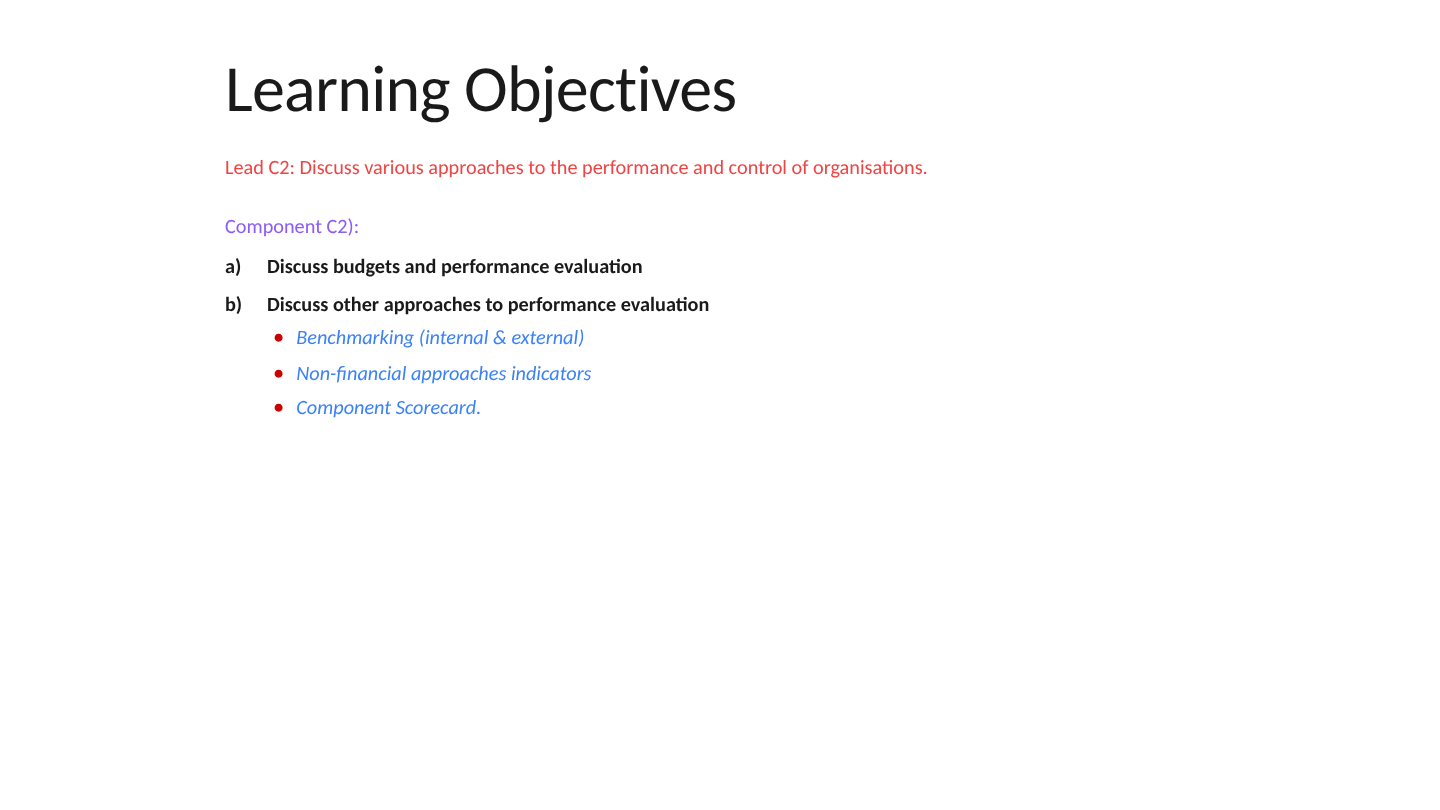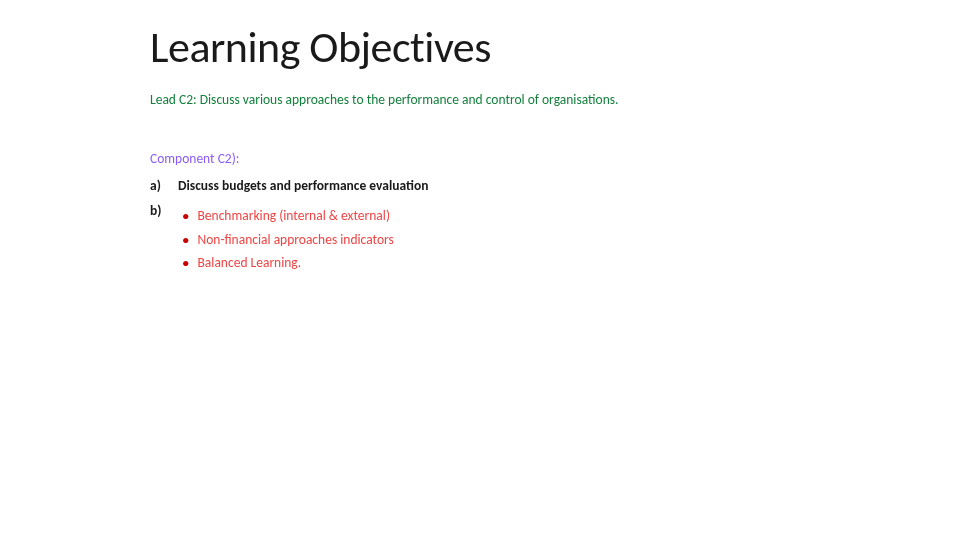--- a/index.html
+++ b/index.html
@@ -13,36 +13,36 @@
       height: 540px;
       background: #ffffff;
       font-family: 'Calibri', 'Segoe UI', Arial, sans-serif;
       overflow: hidden;
     }
 
     .page {
       width: 960px;
       height: 540px;
       background: #ffffff;
-      padding: 20px 150px 20px 150px;
+      padding: 32px 150px 20px 150px;
     }
 
     .title {
       font-size: 44px;
       font-weight: 300;
       color: #1a1a1a;
       margin-bottom: 16px;
       letter-spacing: -0.5px;
     }
 
     .lead-text {
       font-size: 13.5px;
-      color: #15803d;
+      color: #ef4444;
       line-height: 1.5;
-      margin-bottom: 40px;
+      margin-bottom: 20px;
       text-align: justify;
     }
 
     .component-label {
       font-size: 13.5px;
       color: #8b5cf6;
       margin-bottom: 10px;
     }
 
     .objectives-list {
@@ -86,22 +86,23 @@
       margin-left: 4px;
     }
 
     .bullet {
       margin-right: 8px;
       font-size: 15px;
       line-height: 1.3;
     }
 
     .sub-text {
-      color: #ef4444;
+      color: #3b82f6;
       font-size: 13.5px;
+      font-style: italic;
     }
   </style>
 </head>
 <body>
 
 <div class="page">
 
   <h1 class="title">Learning Objectives</h1>
 
   <p class="lead-text">Lead C2: Discuss various approaches to the performance and control of organisations.</p>
@@ -113,32 +114,33 @@
     <li>
       <span class="list-label bold-text">a)</span>
       <div class="list-content">
         <span class="bold-text">Discuss budgets and performance evaluation</span>
       </div>
     </li>
 
     <li>
       <span class="list-label bold-text">b)</span>
       <div class="list-content">
+        <span class="bold-text">Discuss other approaches to performance evaluation</span>
         <ul class="sub-list">
           <li>
             <span class="bullet">•</span>
             <span class="sub-text">Benchmarking (internal &amp; external)</span>
           </li>
           <li>
             <span class="bullet">•</span>
             <span class="sub-text">Non-financial approaches indicators</span>
           </li>
           <li>
             <span class="bullet">•</span>
-            <span class="sub-text">Balanced Learning.</span>
+            <span class="sub-text">Component Scorecard.</span>
           </li>
         </ul>
       </div>
     </li>
 
   </ul>
 
 </div>
 
 </body></html>

